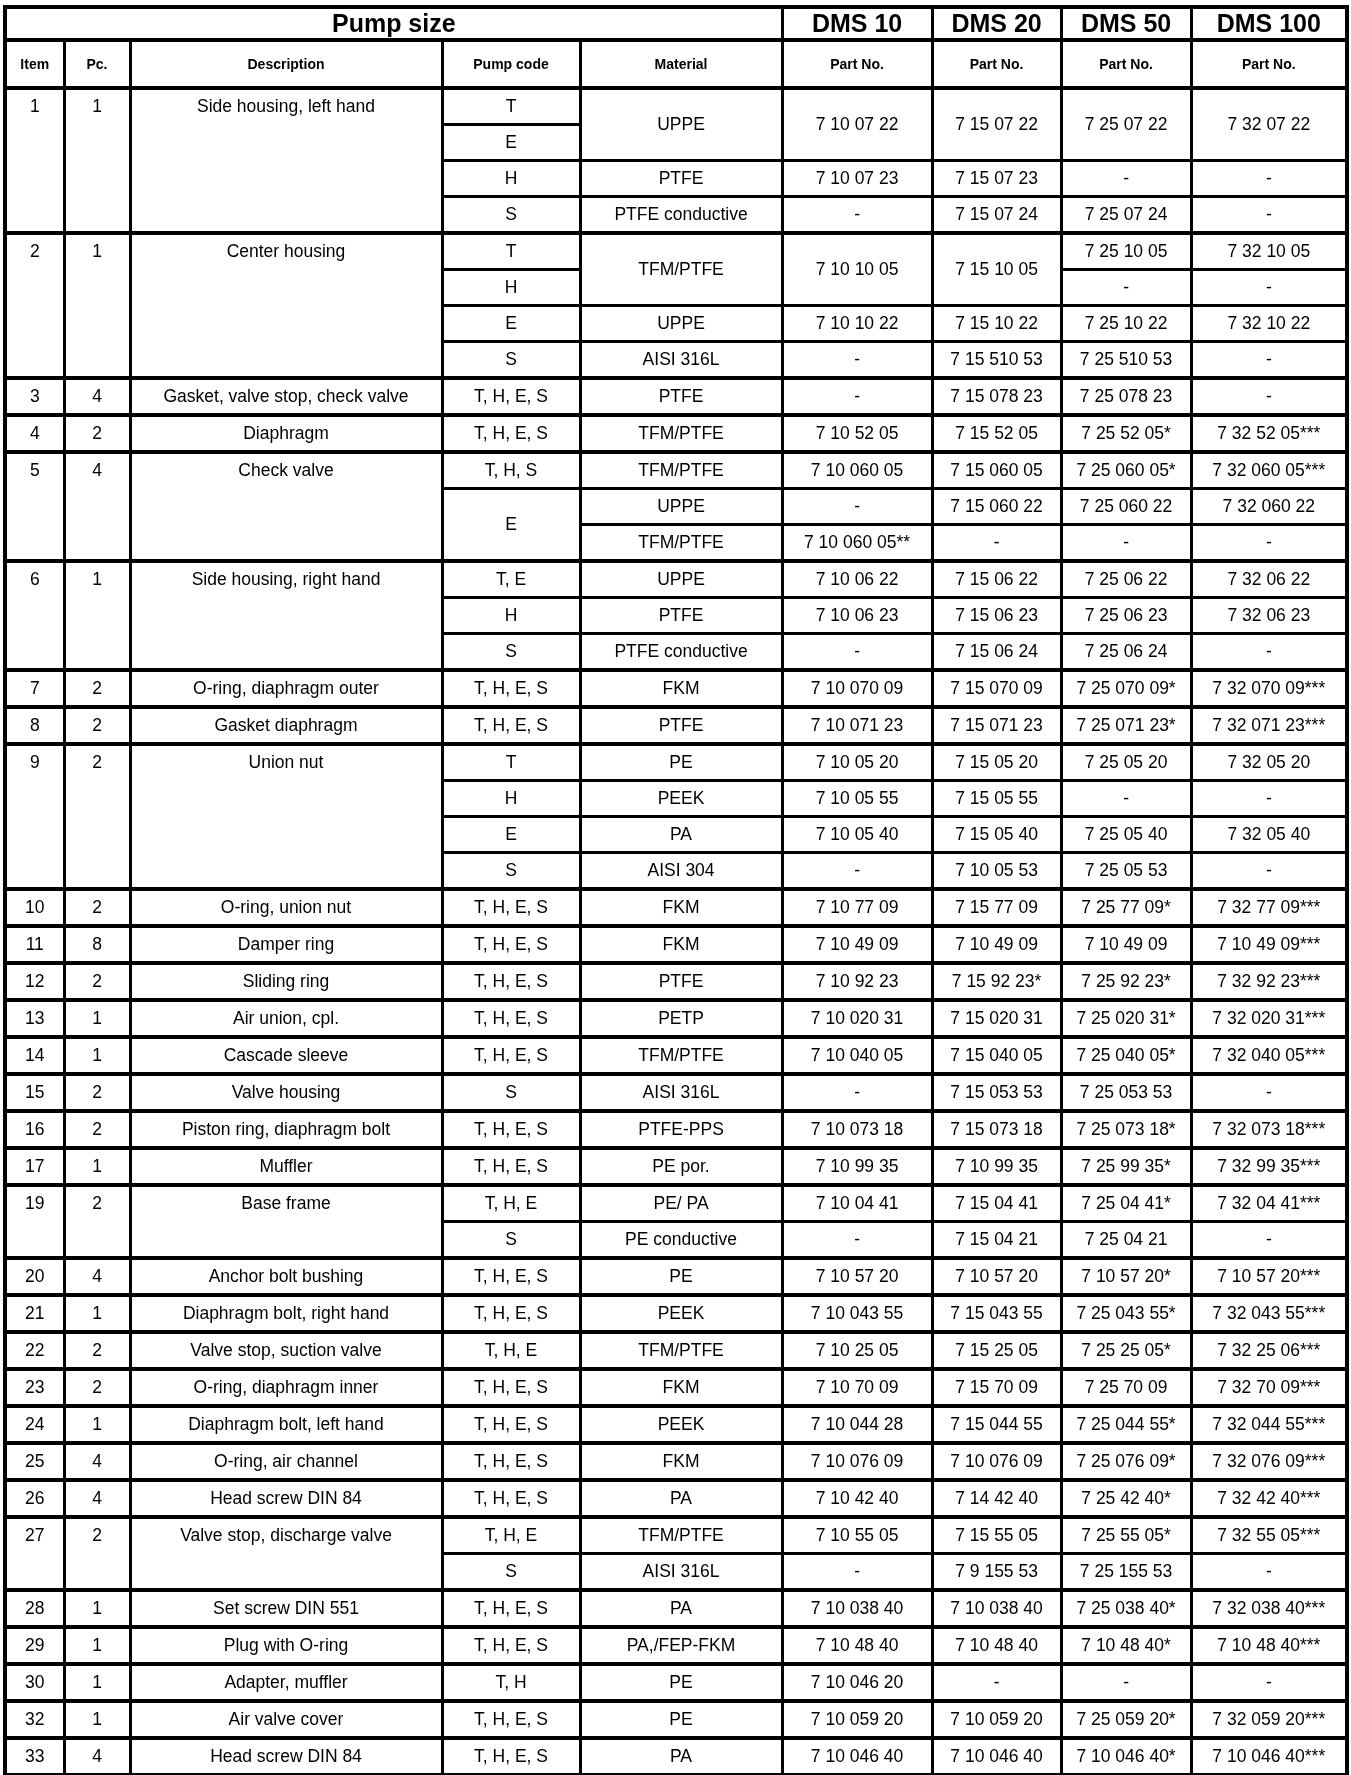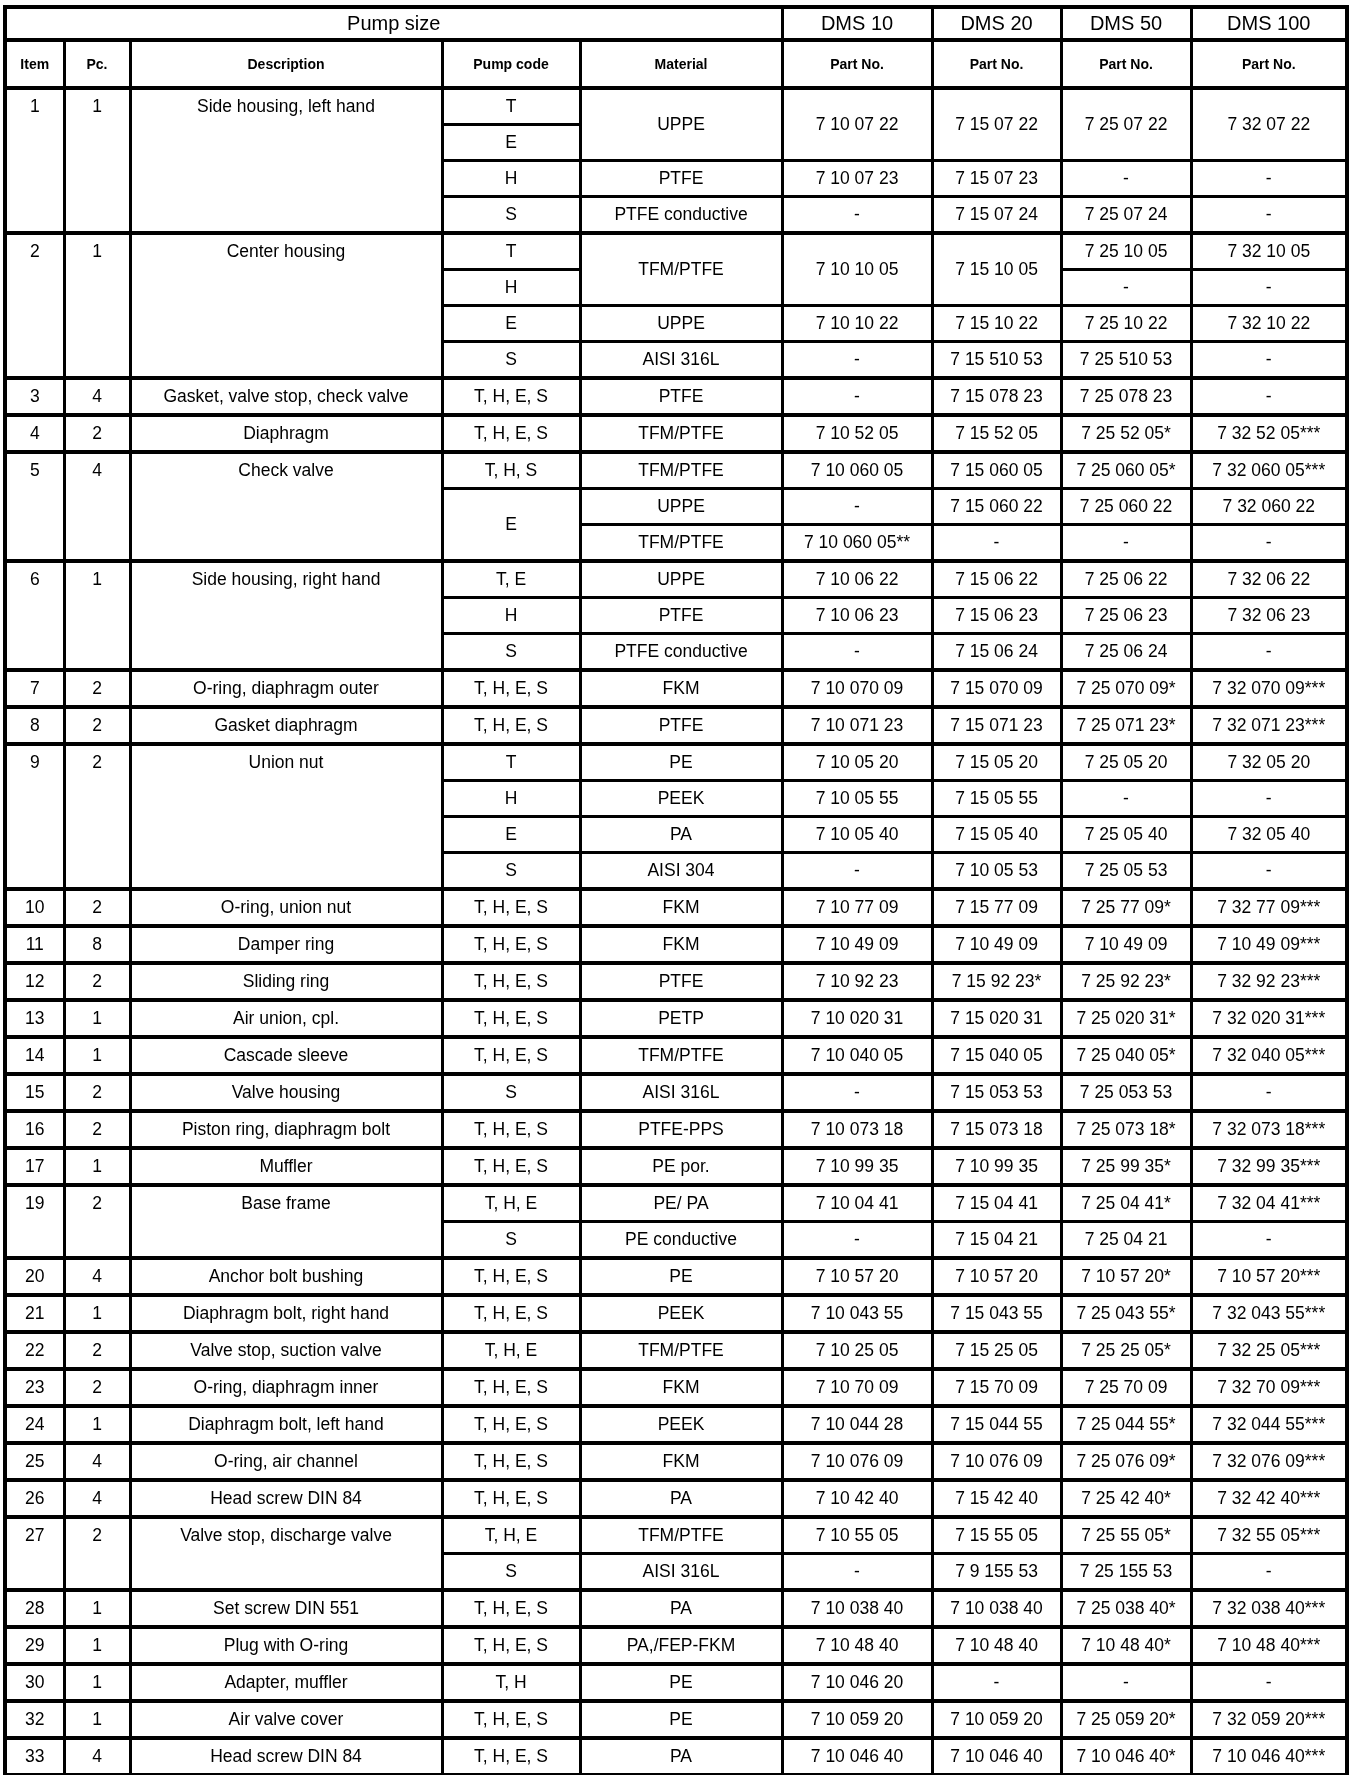--- a/index.html
+++ b/index.html
@@ -16,21 +16,21 @@
     border: 4px solid #000;
   }
   th, td {
     border: 3px solid #000;
     text-align: center;
     vertical-align: middle;
     padding: 0 2px;
     overflow: hidden;
     background: #fff;
   }
-  thead tr.h1 th { height: 29px; font-size: 20px; font-weight: normal; border-bottom-width: 4px; }
+  thead tr.h1 th { height: 29px; font-size: 25px; font-weight: bold; border-bottom-width: 4px; }
   thead tr.h2 th { height: 44px; font-size: 14px; font-weight: bold; border-bottom-width: 4px; }
   tbody td { height: 33px; font-size: 17.5px; font-weight: normal; }
   tbody tr.gstart td { border-top-width: 4px; }
   td.vtop { vertical-align: top; }
   td.vtop .fr {
     height: 33px;
     display: flex;
     align-items: center;
     justify-content: center;
   }
@@ -432,21 +432,21 @@
       </tr>
       <tr class="gstart">
         <td>22</td>
         <td>2</td>
         <td>Valve stop, suction valve</td>
         <td>T, H, E</td>
         <td>TFM/PTFE</td>
         <td>7 10 25 05</td>
         <td>7 15 25 05</td>
         <td>7 25 25 05*</td>
-        <td>7 32 25 05***</td>
+        <td>7 32 25 06***</td>
       </tr>
       <tr class="gstart">
         <td>23</td>
         <td>2</td>
         <td>O-ring, diaphragm inner</td>
         <td>T, H, E, S</td>
         <td>FKM</td>
         <td>7 10 70 09</td>
         <td>7 15 70 09</td>
         <td>7 25 70 09</td>
@@ -474,21 +474,21 @@
         <td>7 25 076 09*</td>
         <td>7 32 076 09***</td>
       </tr>
       <tr class="gstart">
         <td>26</td>
         <td>4</td>
         <td>Head screw DIN 84</td>
         <td>T, H, E, S</td>
         <td>PA</td>
         <td>7 10 42 40</td>
-        <td>7 15 42 40</td>
+        <td>7 14 42 40</td>
         <td>7 25 42 40*</td>
         <td>7 32 42 40***</td>
       </tr>
       <tr class="gstart">
         <td rowspan="2" class="vtop">
           <div class="fr">27</div>
         </td>
         <td rowspan="2" class="vtop">
           <div class="fr">2</div>
         </td>

